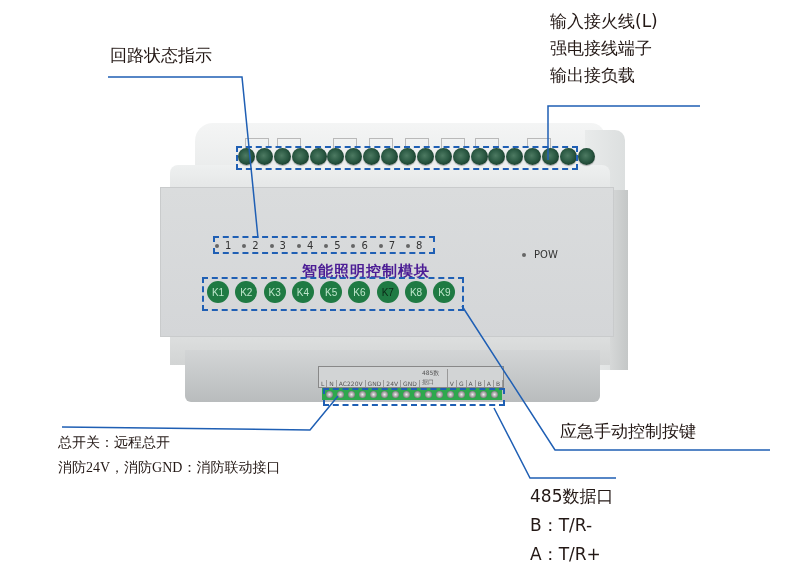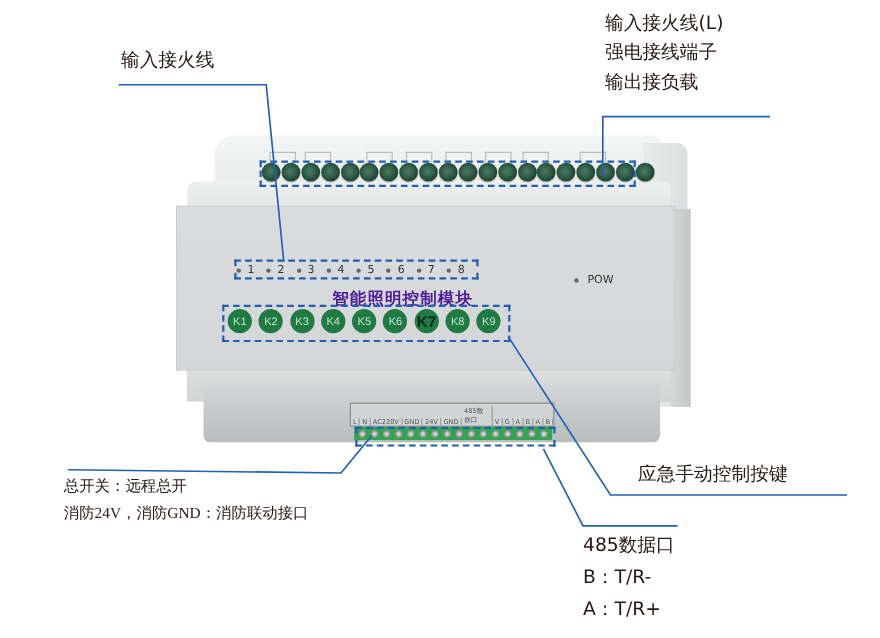--- a/index.html
+++ b/index.html
@@ -21,21 +21,21 @@
   .tabs{left:245px;top:138px;}
   .tab{position:absolute;width:22px;height:9px;border:1px solid #b9b9b9;border-bottom:none;top:0;}
   .leds{left:215px;top:240px;display:flex;align-items:center;font-size:10px;color:#333;}
   .led-item{display:flex;align-items:center;width:27.3px;}
   .led-dot{width:4px;height:4px;border-radius:50%;background:#666;margin-right:6px;}
   .pow{left:522px;top:249px;font-size:10px;color:#333;display:flex;align-items:center;justify-content:flex-end;}
   .pow .led-dot{margin-right:8px;}
   .title{left:302px;top:262px;font-size:15px;font-weight:bold;color:#4c1d95;letter-spacing:1px;}
   .keys{left:207px;top:281px;display:flex;}
   .key{width:22px;height:22px;border-radius:50%;background:#1f7a43;color:#bfe6cc;font-size:10px;display:flex;align-items:center;justify-content:center;margin-right:6.3px;font-family:"Liberation Sans",sans-serif;}
-  .key.bold{font-weight:bold;color:#0b2a17;font-size:14px;}
+  .key.bold{font-weight:normal;color:#0b2a17;font-size:10px;}
   .term-labels{left:318px;top:366px;width:184px;height:20px;border:1px solid #888;font-size:6px;color:#555;display:flex;align-items:flex-end;background:#d2d4d5;}
   .term-labels span{padding:0 2px;border-right:1px solid #999;}
   .term-strip{left:322px;top:388px;width:180px;height:12px;background:#2ea84e;display:flex;align-items:center;padding-left:4px;box-sizing:border-box;}
   .tscrew{width:7px;height:7px;border-radius:50%;background:radial-gradient(#eee,#555);margin-right:4.4px;}
   .dash{position:absolute;border:2px dashed #1f5fb4;}
 </style>
 </head>
 <body>
 
 <div class="abs dev-top"></div>
@@ -176,29 +176,29 @@
 <svg class="leaders" viewBox="0 0 800 580">
   <g stroke="#1f5fb4" stroke-width="1.5" fill="none">
     <polyline points="108,77 242,77 258,238"></polyline>
     <polyline points="700,106 548,106 548,160"></polyline>
     <polyline points="462,306 555,450 770,450"></polyline>
     <polyline points="62,427 310,430 338,396"></polyline>
     <polyline points="494,408 530,478 616,478"></polyline>
   </g>
 </svg>
 
-<div class="label" style="left:110px;top:42px;">输入接火线</div>
+<div class="label" style="left:110px;top:42px;">回路状态指示</div>
 
 <div class="label" style="left:550px;top:8px;">
   <span class="line">输入接火线(L)</span>
   <span class="line">强电接线端子</span>
   <span class="line">输出接负载</span>
 </div>
 
-<div class="label" style="left:580px;top:418px;">应急手动控制按键</div>
+<div class="label" style="left:560px;top:418px;">应急手动控制按键</div>
 
 <div class="label" style="left:58px;top:430px;font-size:14px;line-height:25px;font-family:Liberation Serif, serif;">
   <span class="line">总开关：远程总开</span>
   <span class="line">消防24V，消防GND：消防联动接口</span>
 </div>
 
 <div class="label" style="left:530px;top:482px;line-height:29px;">
   <span class="line">485数据口</span>
   <span class="line">B：T/R-</span>
   <span class="line">A：T/R+</span>

